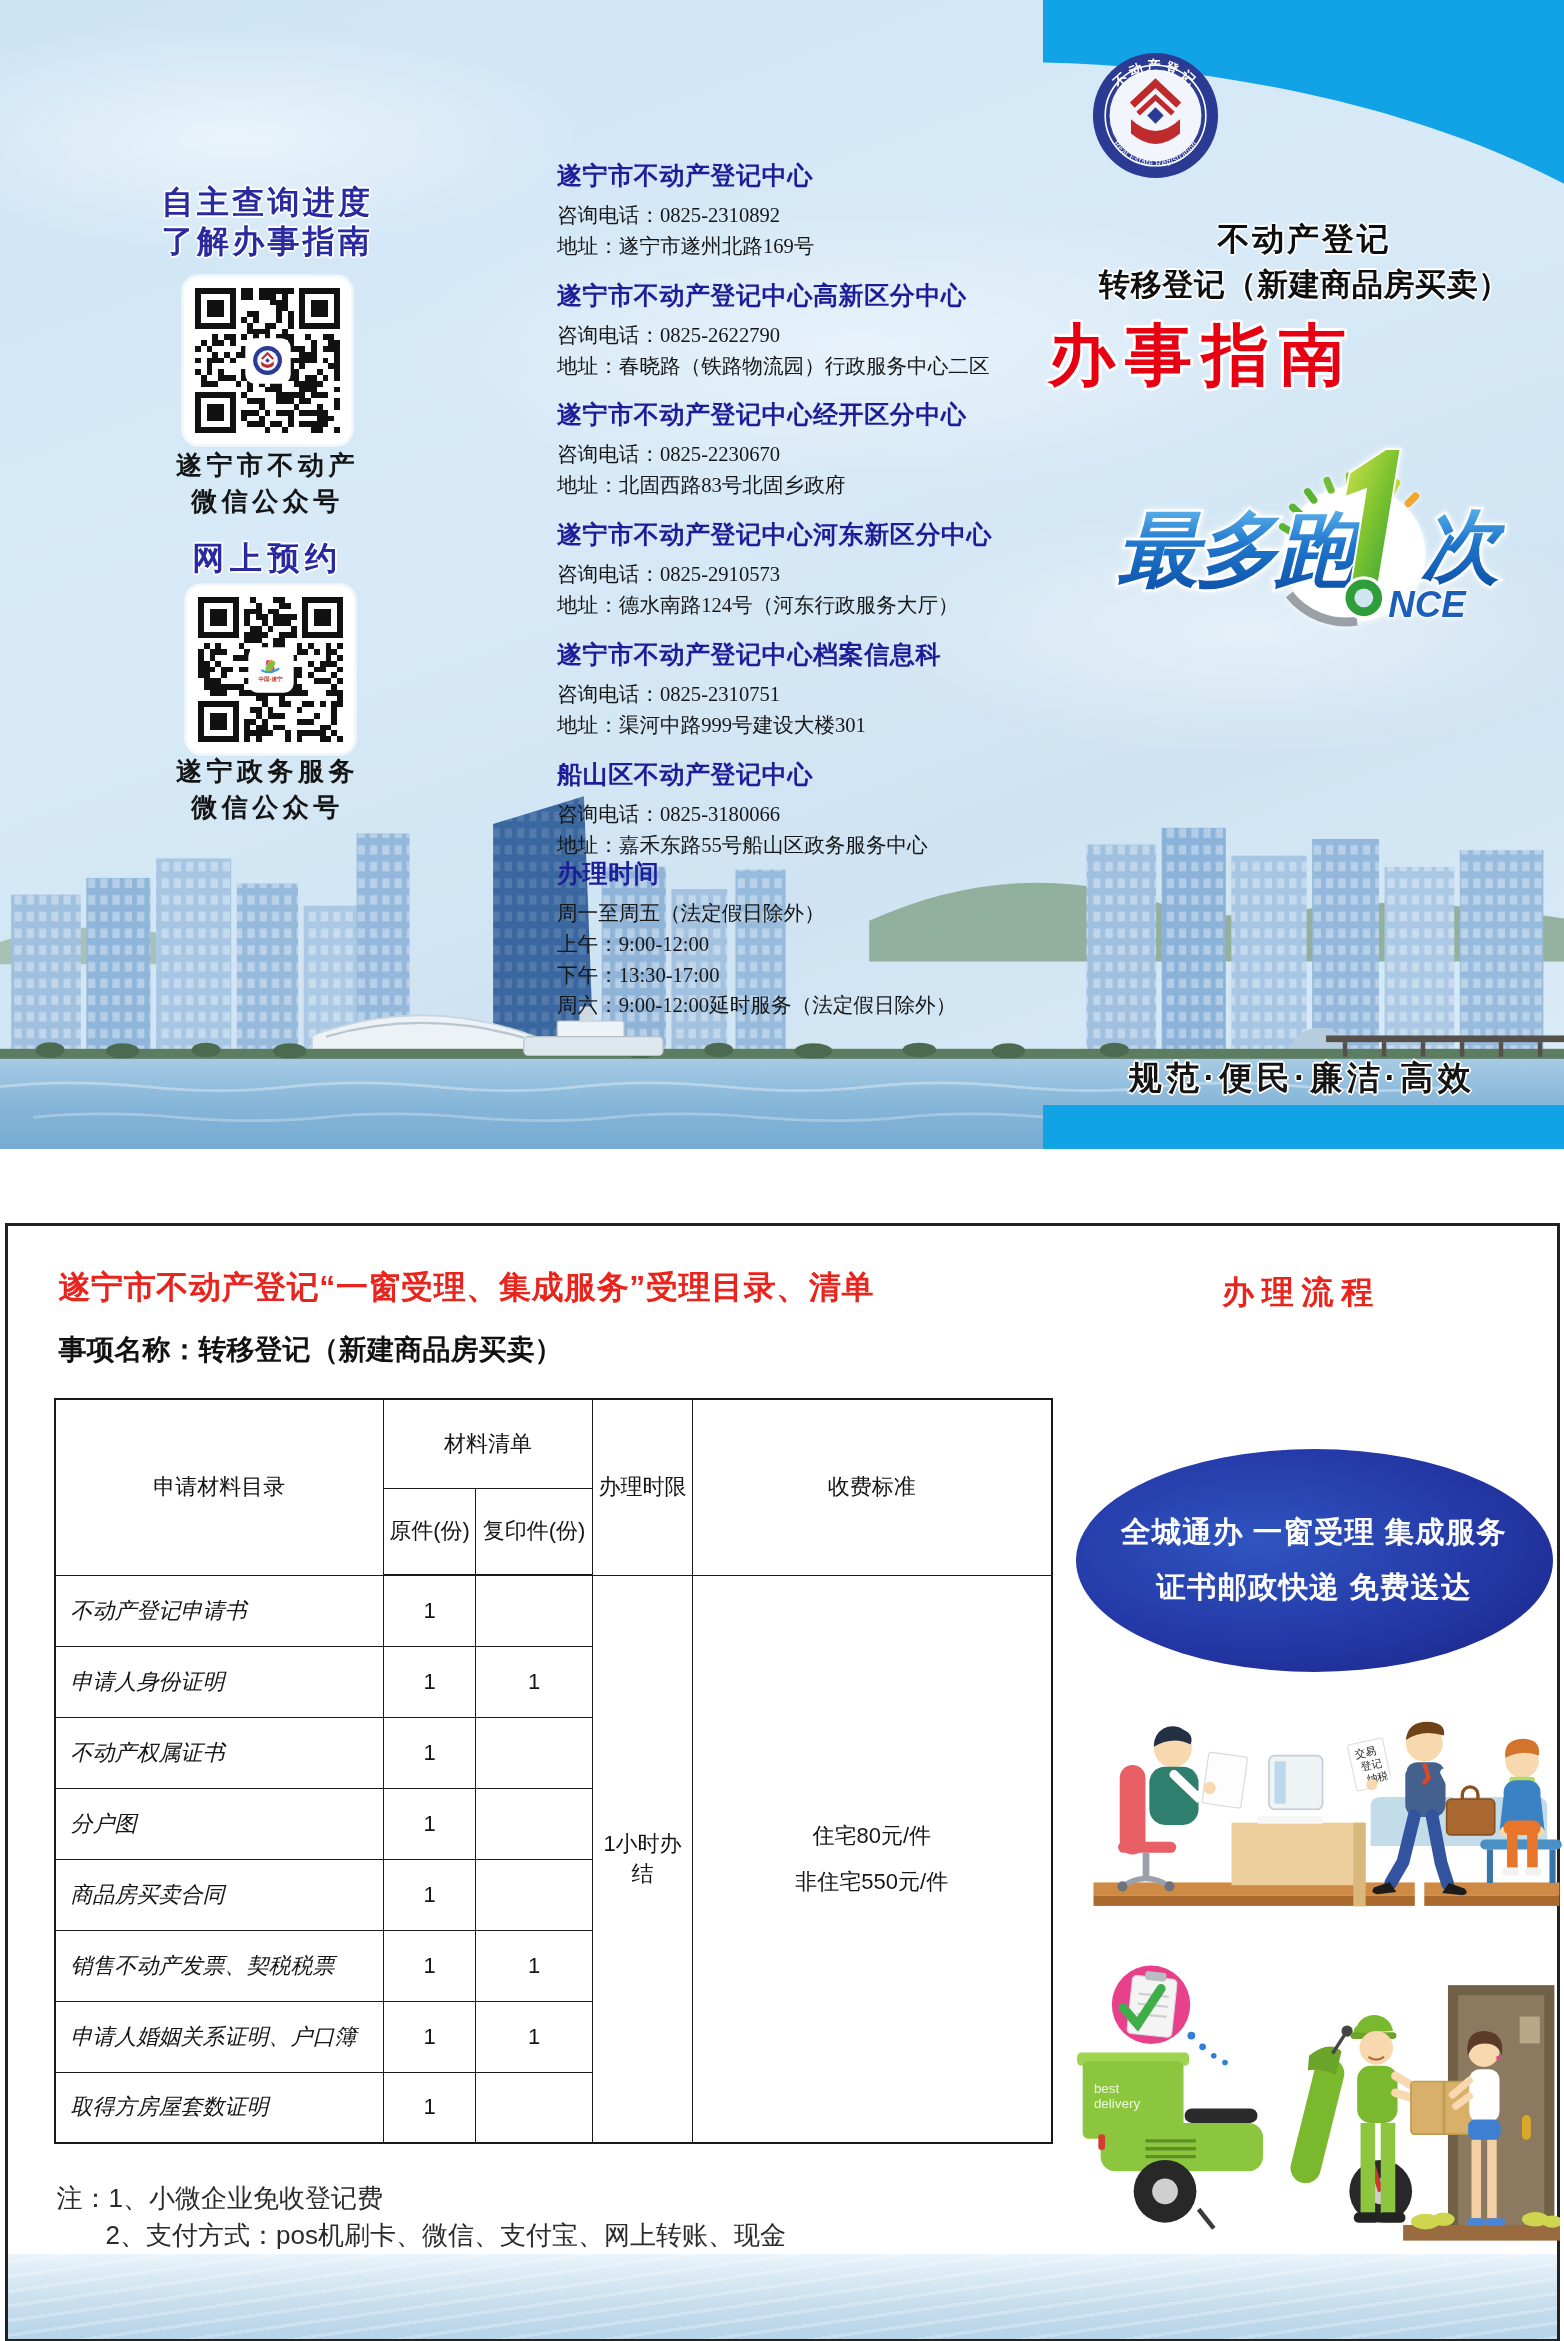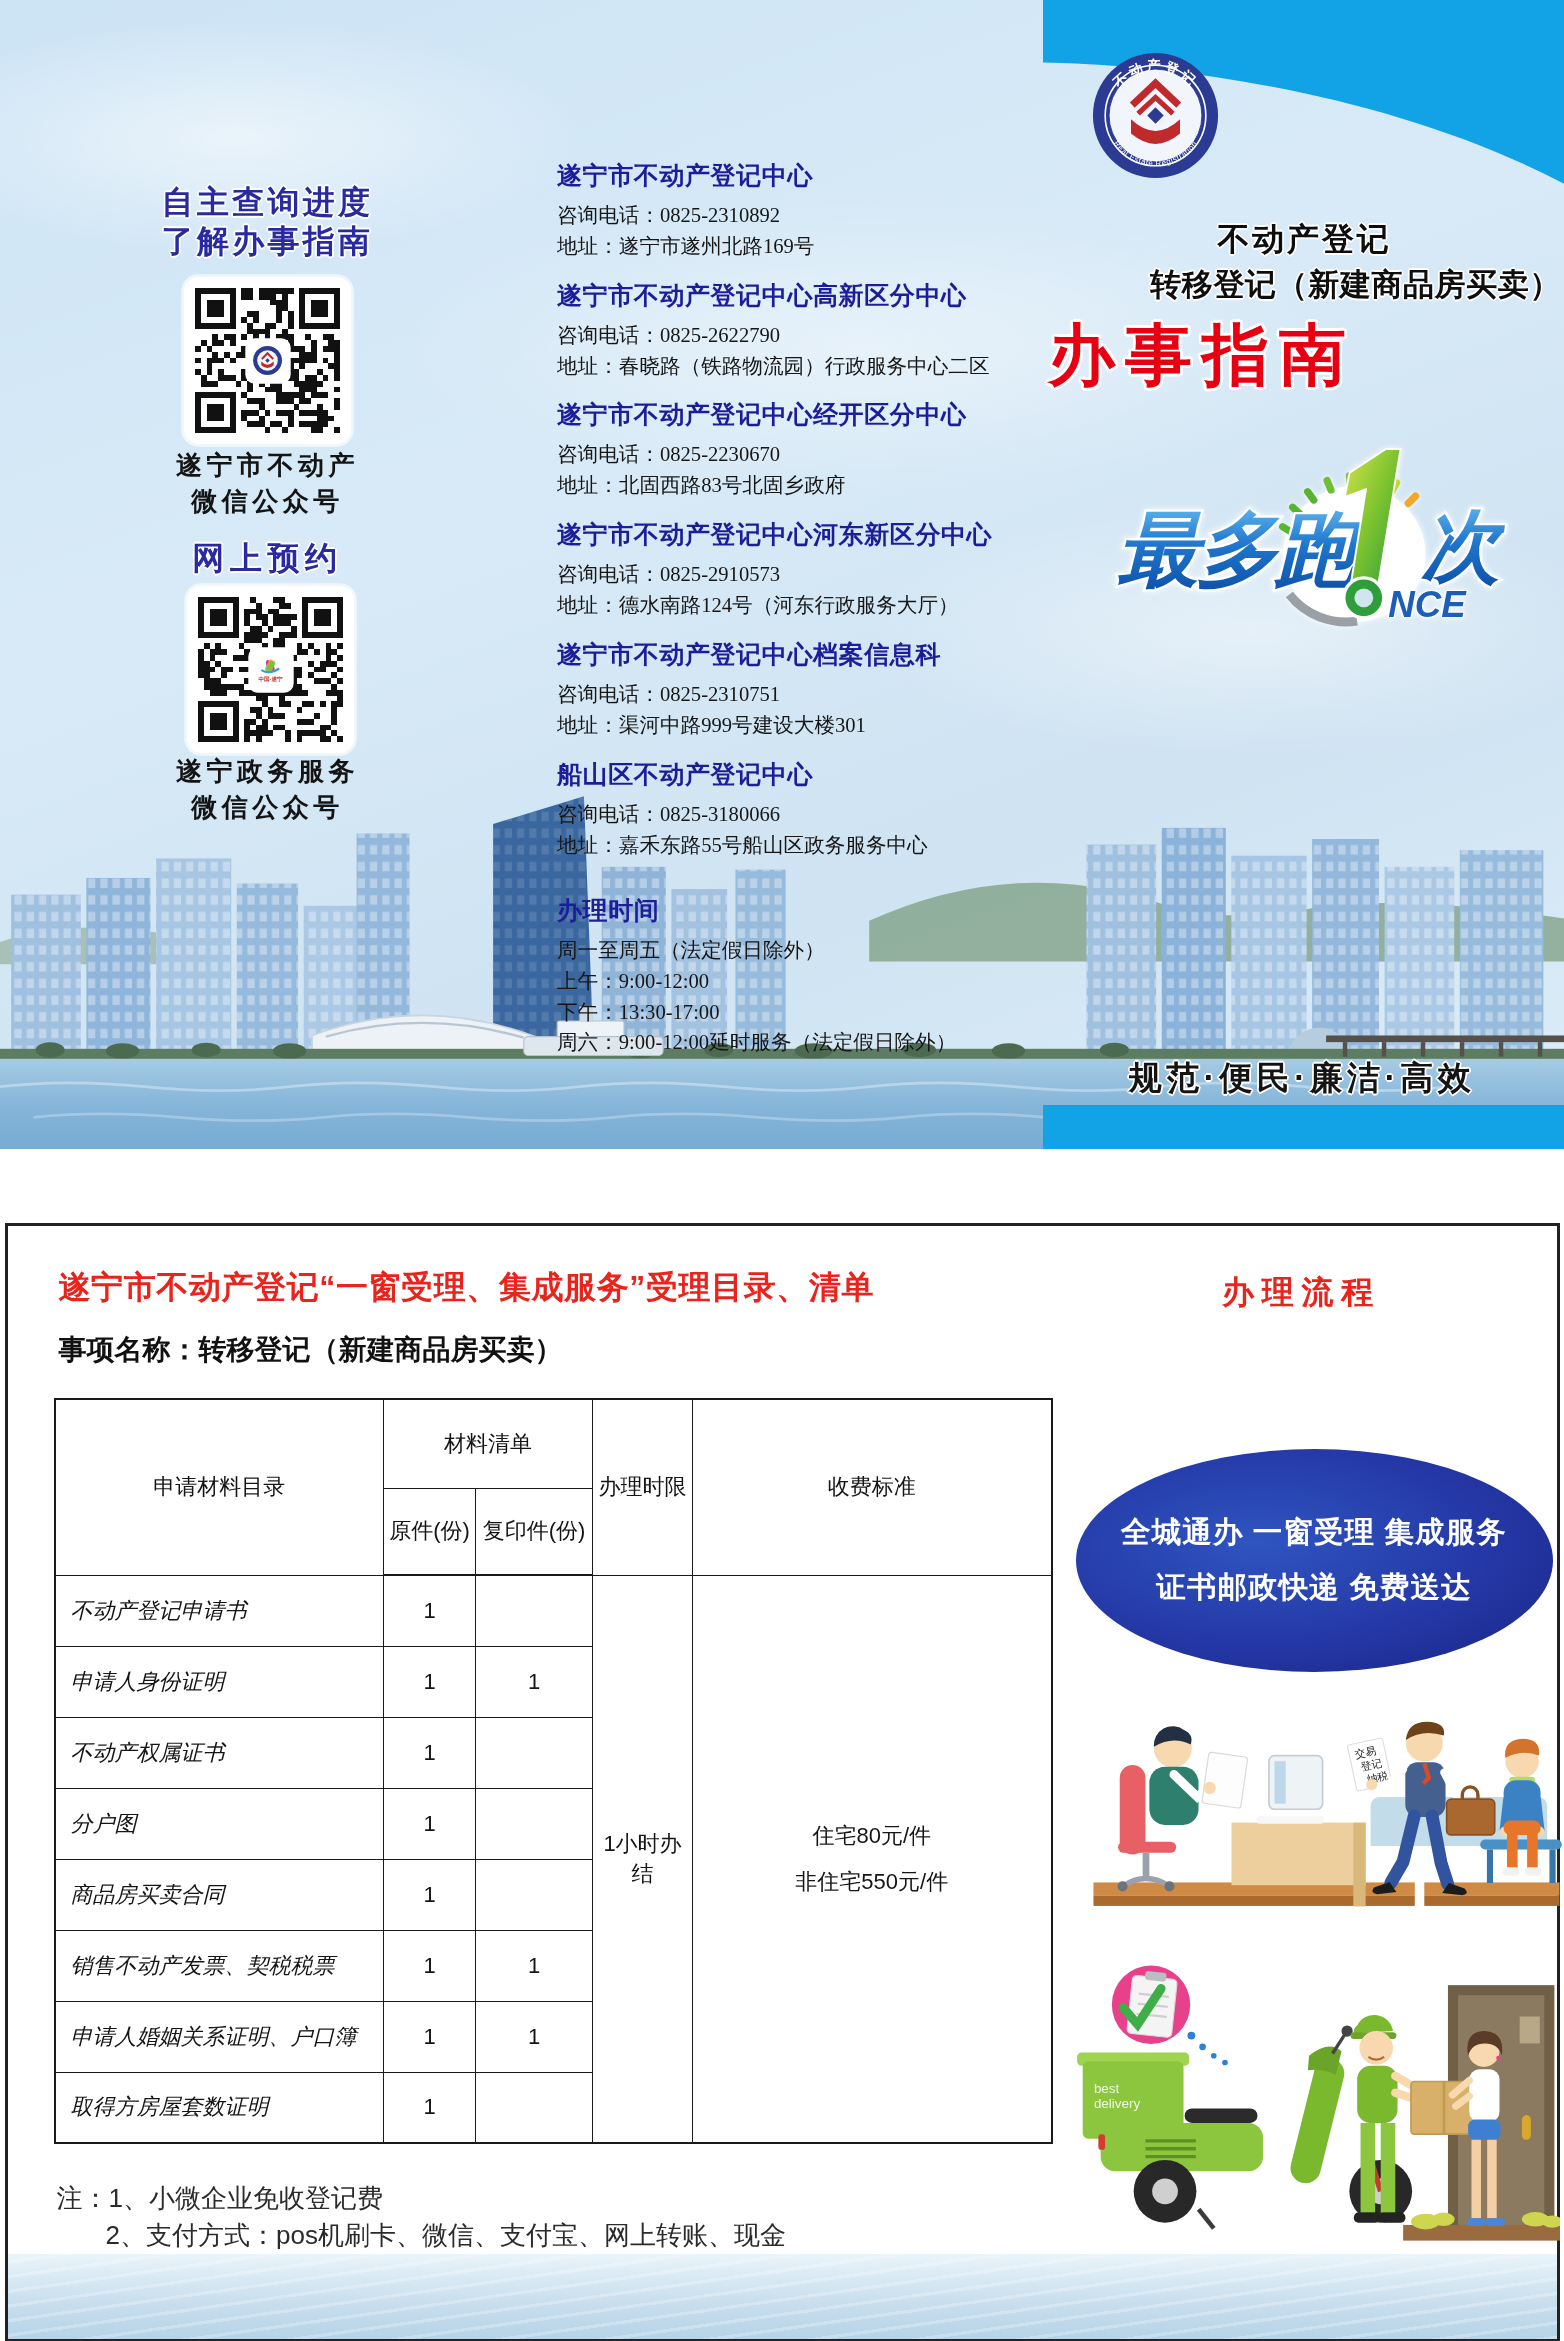--- a/index.html
+++ b/index.html
@@ -38,21 +38,21 @@
   .cap1{top:447px;} .cap2{top:753px;}
   
   .center-block{position:absolute;left:557px;width:479px;}
   .center-block h3{margin:0 0 7.8px;font-size:25px;font-weight:bold;color:#1d1d99;letter-spacing:0.6px;}
   .center-block p{margin:0;font-size:20.6px;color:#161616;line-height:1.5;
     font-family:"Liberation Serif",serif;}
   
   .badge-logo{position:absolute;left:1091px;top:51px;width:129px;height:129px;}
   .rp-sub1{position:absolute;left:1048px;width:513px;top:218px;text-align:center;
     font-size:32px;font-weight:bold;color:#0e0e0e;letter-spacing:2.8px;}
-  .rp-sub2{position:absolute;left:1048px;width:513px;top:264px;text-align:right;
+  .rp-sub2{position:absolute;left:1048px;width:513px;top:264px;text-align:center;
     font-size:31px;font-weight:bold;color:#0e0e0e;letter-spacing:0.6px;}
   .rp-main{position:absolute;left:1048px;width:513px;top:310px;text-align:left;
     font-size:67px;font-weight:bold;color:#e60012;letter-spacing:10px;}
   .once-logo{position:absolute;left:1112px;top:440px;width:418px;height:189px;
     filter:drop-shadow(0 0 3.3px rgba(255,255,255,.9));}
   .slogan{position:absolute;left:1048px;width:508px;top:1056px;text-align:center;
     font-size:33px;font-weight:bold;color:#141414;letter-spacing:4.5px;}
   
   .bottom-frame{position:absolute;left:4.5px;top:1223px;width:1555px;height:1119px;
     background:#fff;border:3.3px solid #222;box-sizing:border-box;}
@@ -634,21 +634,21 @@
     <div class="center-block" style="top:638px">
       <h3>遂宁市不动产登记中心档案信息科</h3>
       <p><span>咨询电话：</span><span>0825-2310751</span></p>
       <p><span>地址：</span><span>渠河中路999号建设大楼301</span></p>
     </div>
     <div class="center-block" style="top:758px">
       <h3>船山区不动产登记中心</h3>
       <p><span>咨询电话：</span><span>0825-3180066</span></p>
       <p><span>地址：</span><span>嘉禾东路55号船山区政务服务中心</span></p>
     </div>
-    <div class="center-block" style="top:894px">
+    <div class="center-block" style="top:857px">
       <h3>办理时间</h3>
       <p>周一至周五（法定假日除外）</p>
       <p>上午：9:00-12:00</p>
       <p>下午：13:30-17:00</p>
       <p>周六：9:00-12:00延时服务（法定假日除外）</p>
     </div>
 
     <svg class="badge-logo" viewBox="0 0 200 200">
       <defs>
         <path id="arcT" d="M30 100 a70 70 0 0 1 140 0"></path>

